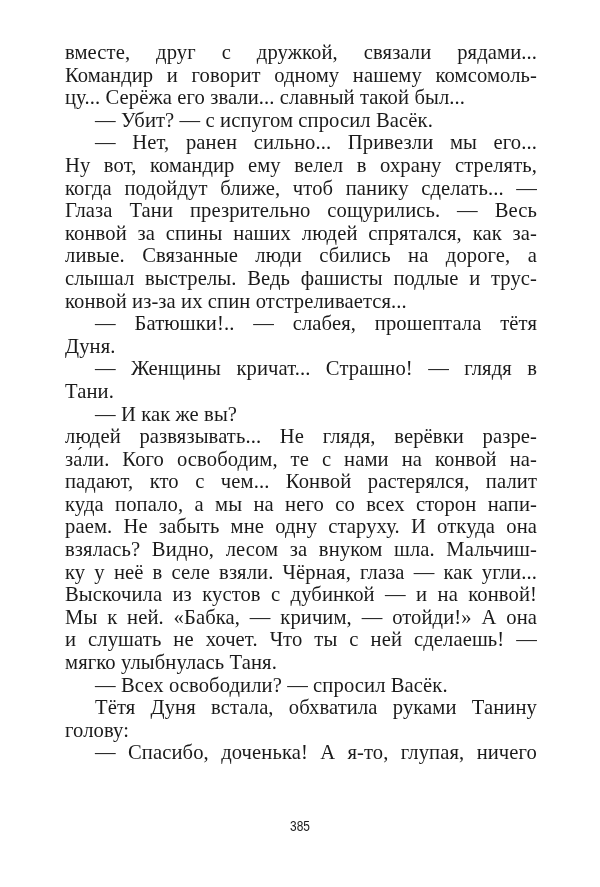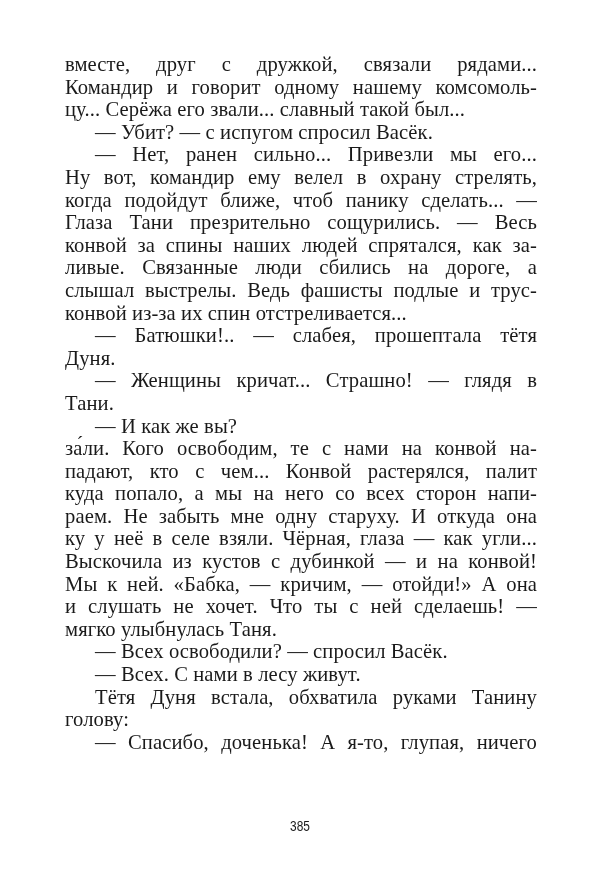--- a/index.html
+++ b/index.html
@@ -2,21 +2,20 @@
 <html><head>
 <meta charset="utf-8">
 <style>
   html, body { margin: 0; padding: 0; background: #ffffff; }
   body { width: 600px; height: 887px; position: relative; overflow: hidden; }
   .page {
     position: absolute; left: 65px; top: 41px; width: 472px;
     font-family: "Liberation Serif", "DejaVu Serif", serif;
     font-size: 20.6px; line-height: 22.6px; color: #1a1a1a;
     letter-spacing: 0.1px;
-    margin-top: 12px;
   }
   .line {
     display: block; height: 22.6px; white-space: nowrap;
     text-align: justify; text-align-last: justify;
   }
   .line.last { text-align-last: left; }
   .line.indent { padding-left: 30px; }
   .page-number {
     position: absolute; left: 0; width: 600px; top: 818px; text-align: center;
     font-family: "Liberation Sans", "DejaVu Sans", sans-serif;
@@ -37,29 +36,30 @@
   <span class="line">Глаза Тани презрительно сощурились. — Весь</span>
   <span class="line">конвой за спины наших людей спрятался, как за-</span>
   <span class="line">ливые. Связанные люди сбились на дороге, а</span>
   <span class="line">слышал выстрелы. Ведь фашисты подлые и трус-</span>
   <span class="line last">конвой из-за их спин отстреливается...</span>
   <span class="line indent">— Батюшки!.. — слабея, прошептала тётя</span>
   <span class="line last">Дуня.</span>
   <span class="line indent">— Женщины кричат... Страшно! — глядя в</span>
   <span class="line last">Тани.</span>
   <span class="line indent last">— И как же вы?</span>
+  <span class="line">людей развязывать... Не глядя, верёвки разре-</span>
   <span class="line">за́ли. Кого освободим, те с нами на конвой на-</span>
   <span class="line">падают, кто с чем... Конвой растерялся, палит</span>
   <span class="line">куда попало, а мы на него со всех сторон напи-</span>
   <span class="line">раем. Не забыть мне одну старуху. И откуда она</span>
+  <span class="line">взялась? Видно, лесом за внуком шла. Мальчиш-</span>
   <span class="line">ку у неё в селе взяли. Чёрная, глаза — как угли...</span>
   <span class="line">Выскочила из кустов с дубинкой — и на конвой!</span>
   <span class="line">Мы к ней. «Бабка, — кричим, — отойди!» А она</span>
   <span class="line">и слушать не хочет. Что ты с ней сделаешь! —</span>
   <span class="line last">мягко улыбнулась Таня.</span>
   <span class="line indent last">— Всех освободили? — спросил Васёк.</span>
-  <span class="line indent last">— Всех. С нами в лесу живут.</span>
   <span class="line indent">Тётя Дуня встала, обхватила руками Танину</span>
   <span class="line last">голову:</span>
   <span class="line indent">— Спасибо, доченька! А я-то, глупая, ничего</span>
 </div>
 
 <div class="page-number">385</div>
 
 </body></html>

